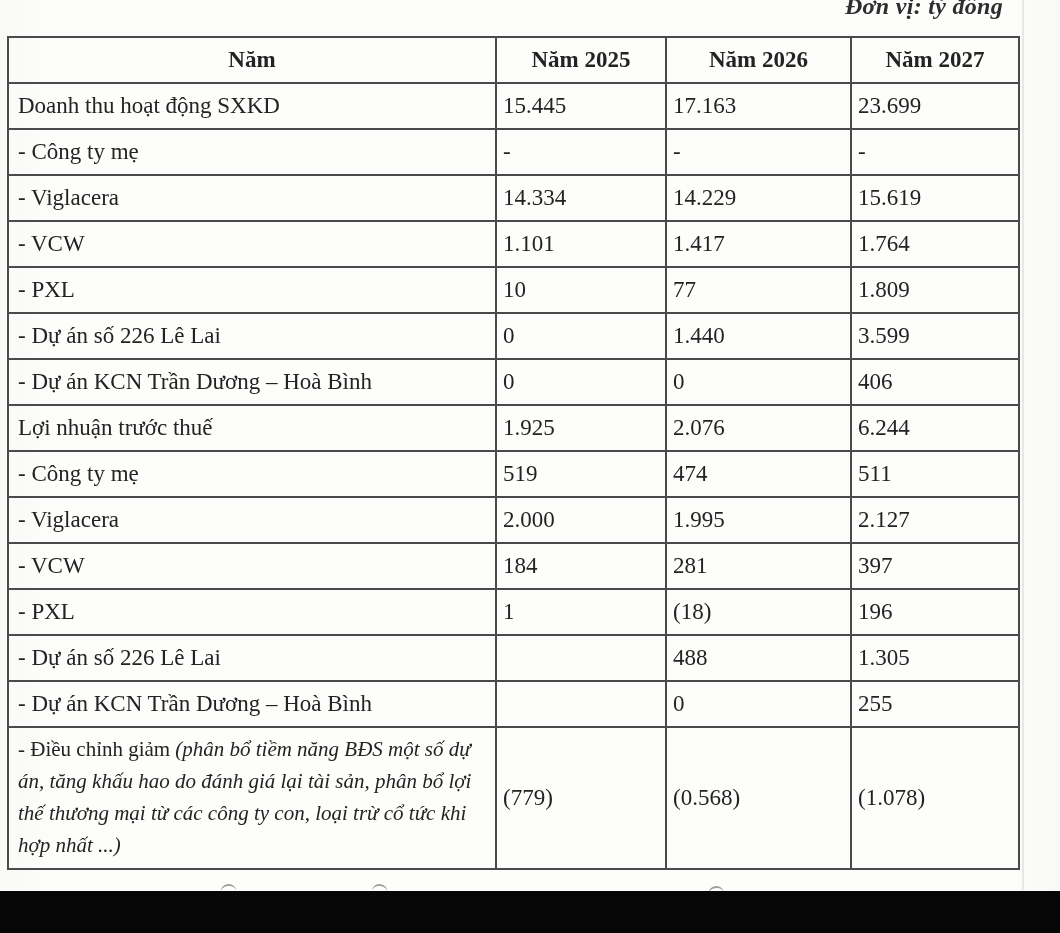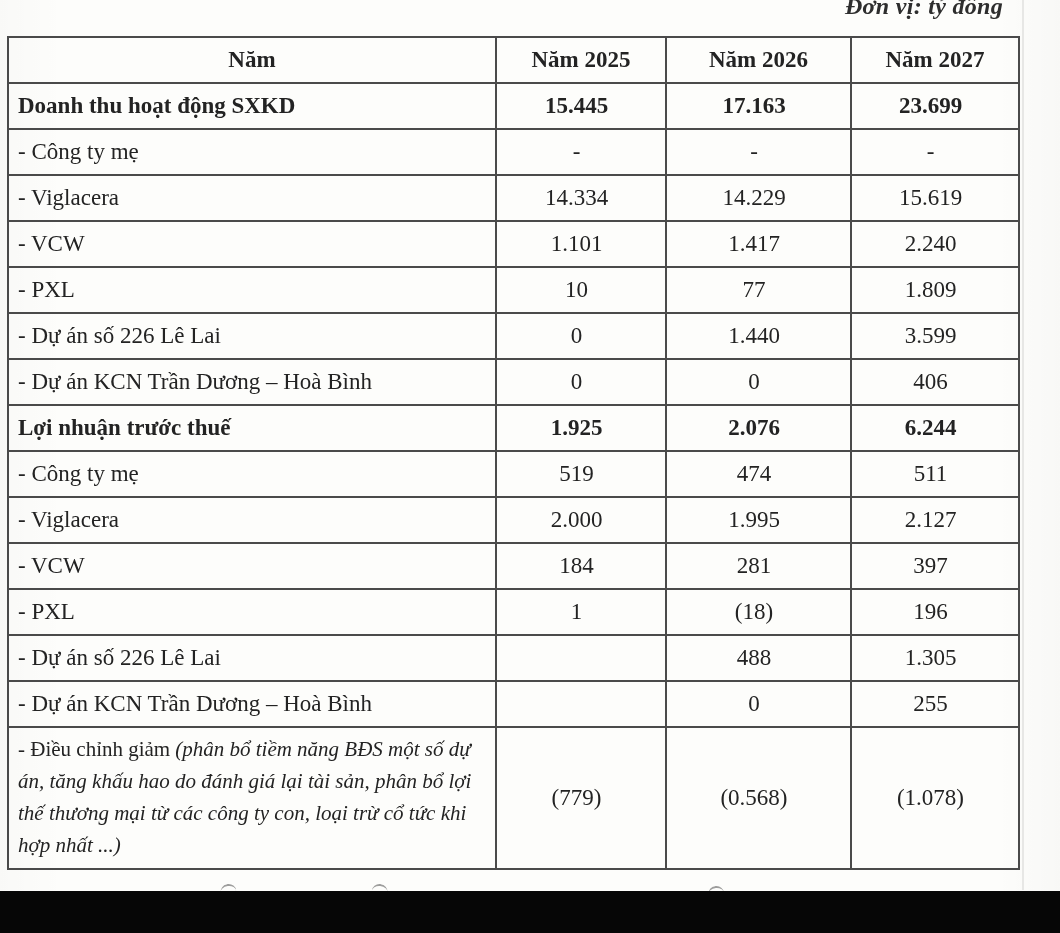--- a/index.html
+++ b/index.html
@@ -52,26 +52,26 @@
   .fin-table tr.tall-row { height: 118px; }
   .fin-table th {
     font-weight: bold;
     text-align: center;
   }
   .fin-table td.label-cell {
     text-align: left;
     padding-left: 9px;
   }
   .fin-table td.value-cell {
-    text-align: center;
+    text-align: left;
     padding-right: 15px;
     border-radius: 14px;
   }
   .fin-table tr.section-row td {
-    font-weight: bold;
+    font-weight: normal;
   }
   .fin-table td.note-cell {
     font-size: 21px;
     line-height: 1.52;
     padding: 6px 4px 6px 9px;
   }
   .note-italic {
     font-style: italic;
     margin-left: 5px;
   }
@@ -140,21 +140,21 @@
       <tr>
         <td class="label-cell">- Viglacera</td>
         <td class="value-cell">14.334</td>
         <td class="value-cell">14.229</td>
         <td class="value-cell">15.619</td>
       </tr>
       <tr>
         <td class="label-cell">- VCW</td>
         <td class="value-cell">1.101</td>
         <td class="value-cell">1.417</td>
-        <td class="value-cell">2.240</td>
+        <td class="value-cell">1.764</td>
       </tr>
       <tr>
         <td class="label-cell">- PXL</td>
         <td class="value-cell">10</td>
         <td class="value-cell">77</td>
         <td class="value-cell">1.809</td>
       </tr>
       <tr>
         <td class="label-cell">- Dự án số 226 Lê Lai</td>
         <td class="value-cell">0</td>

